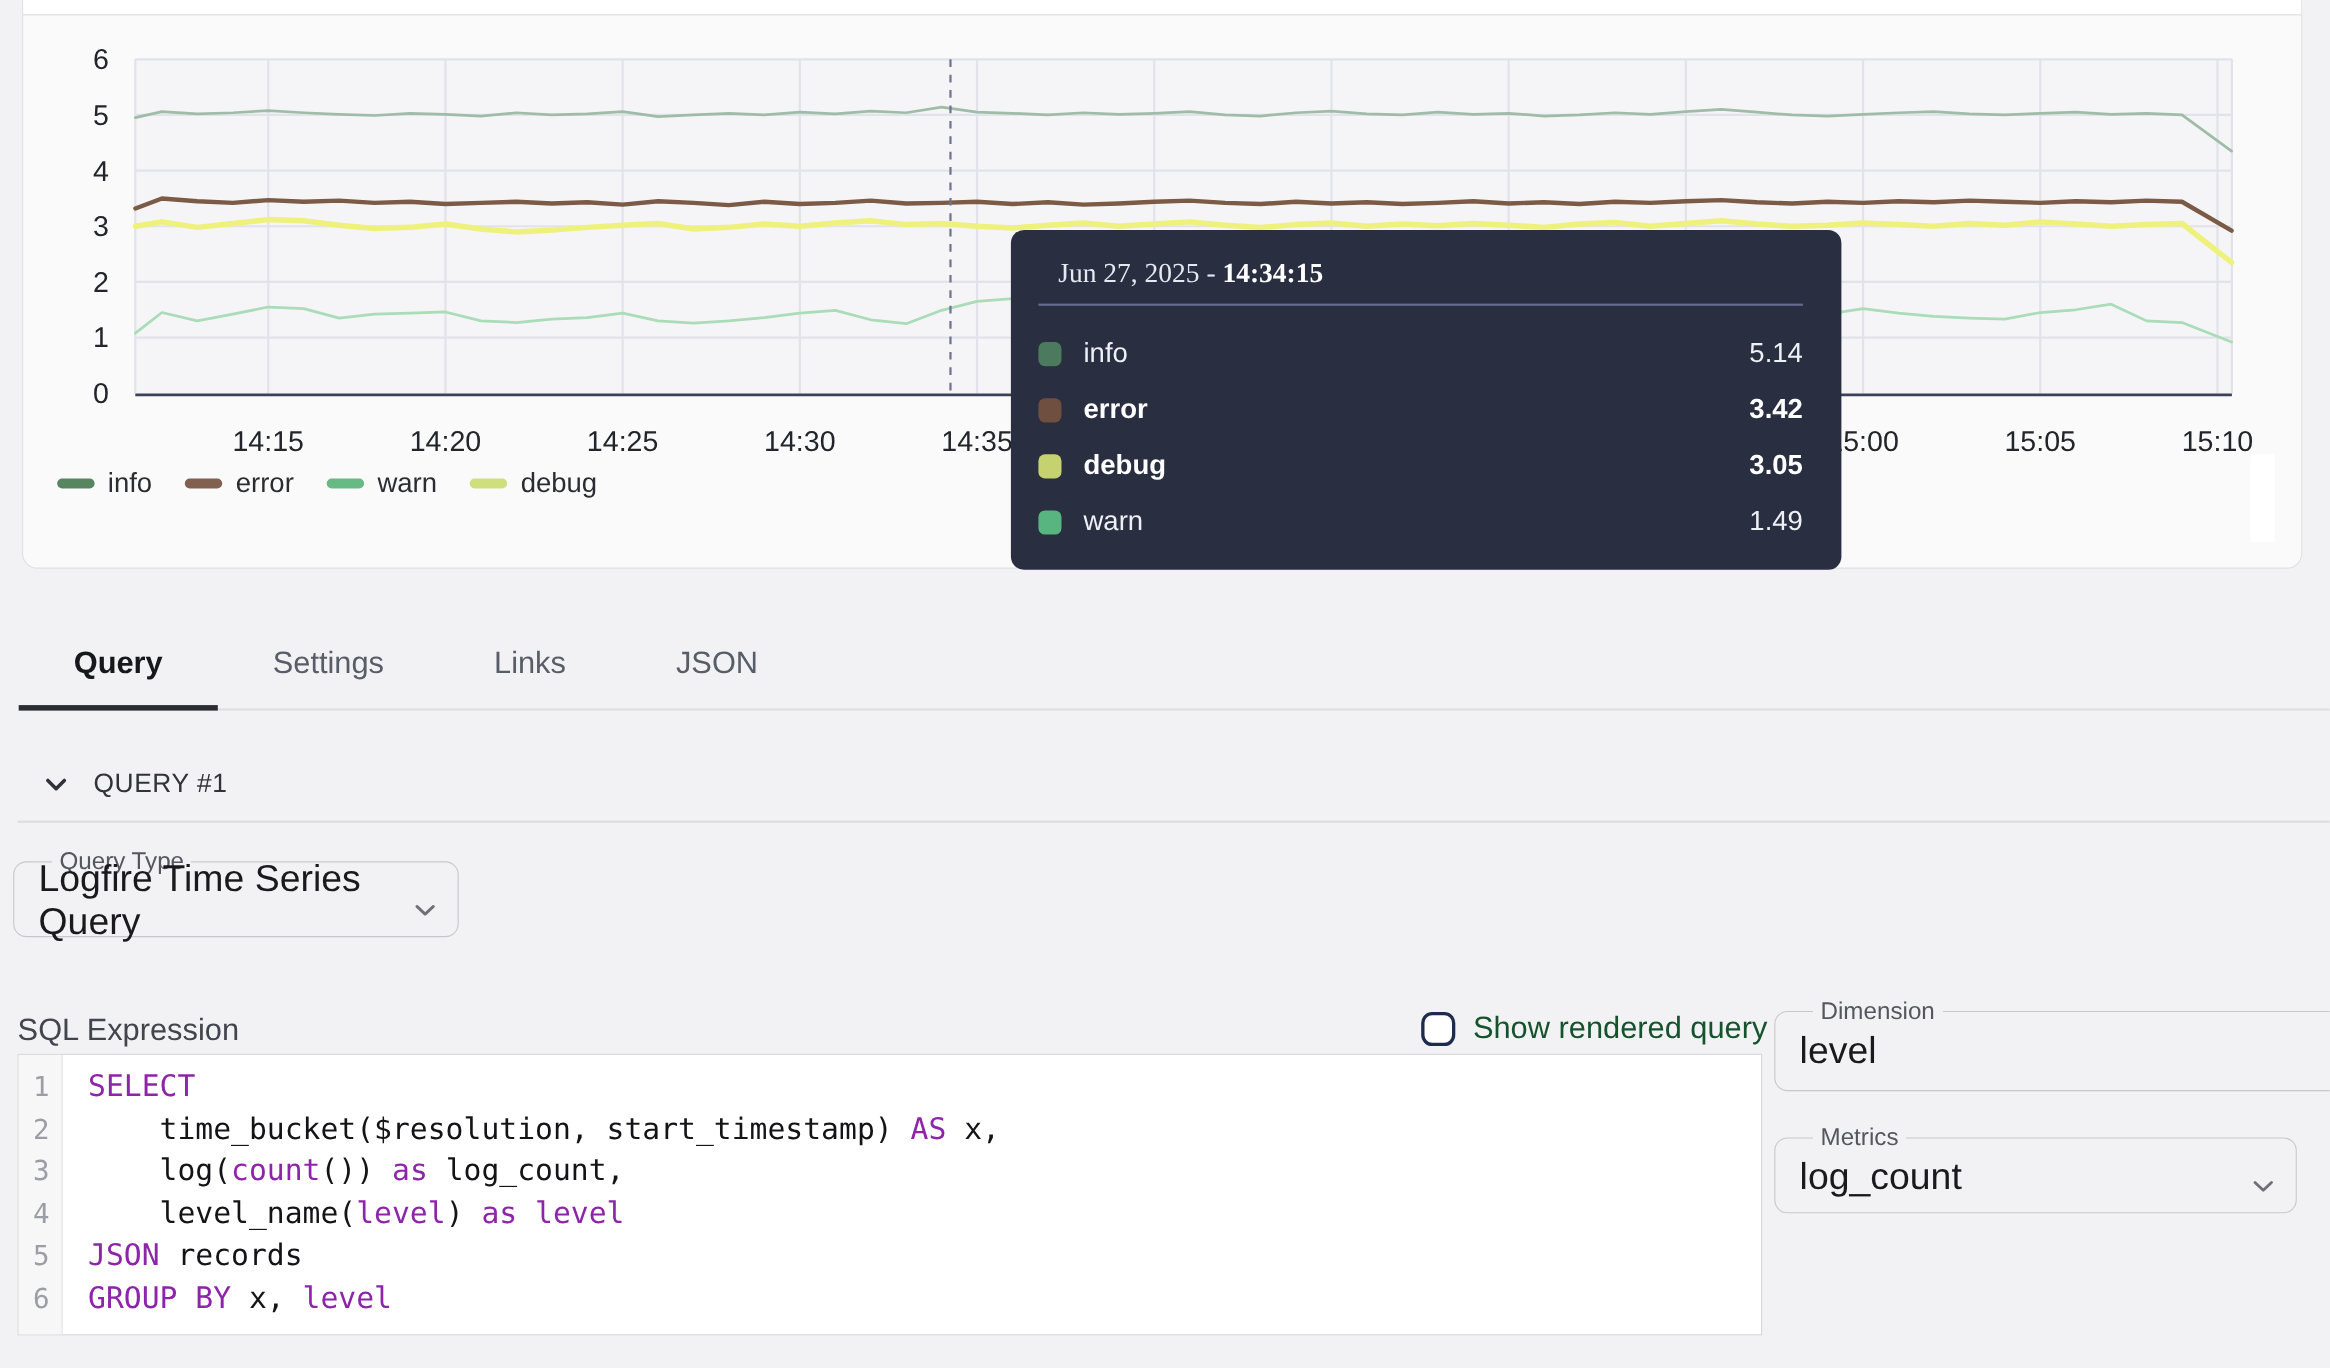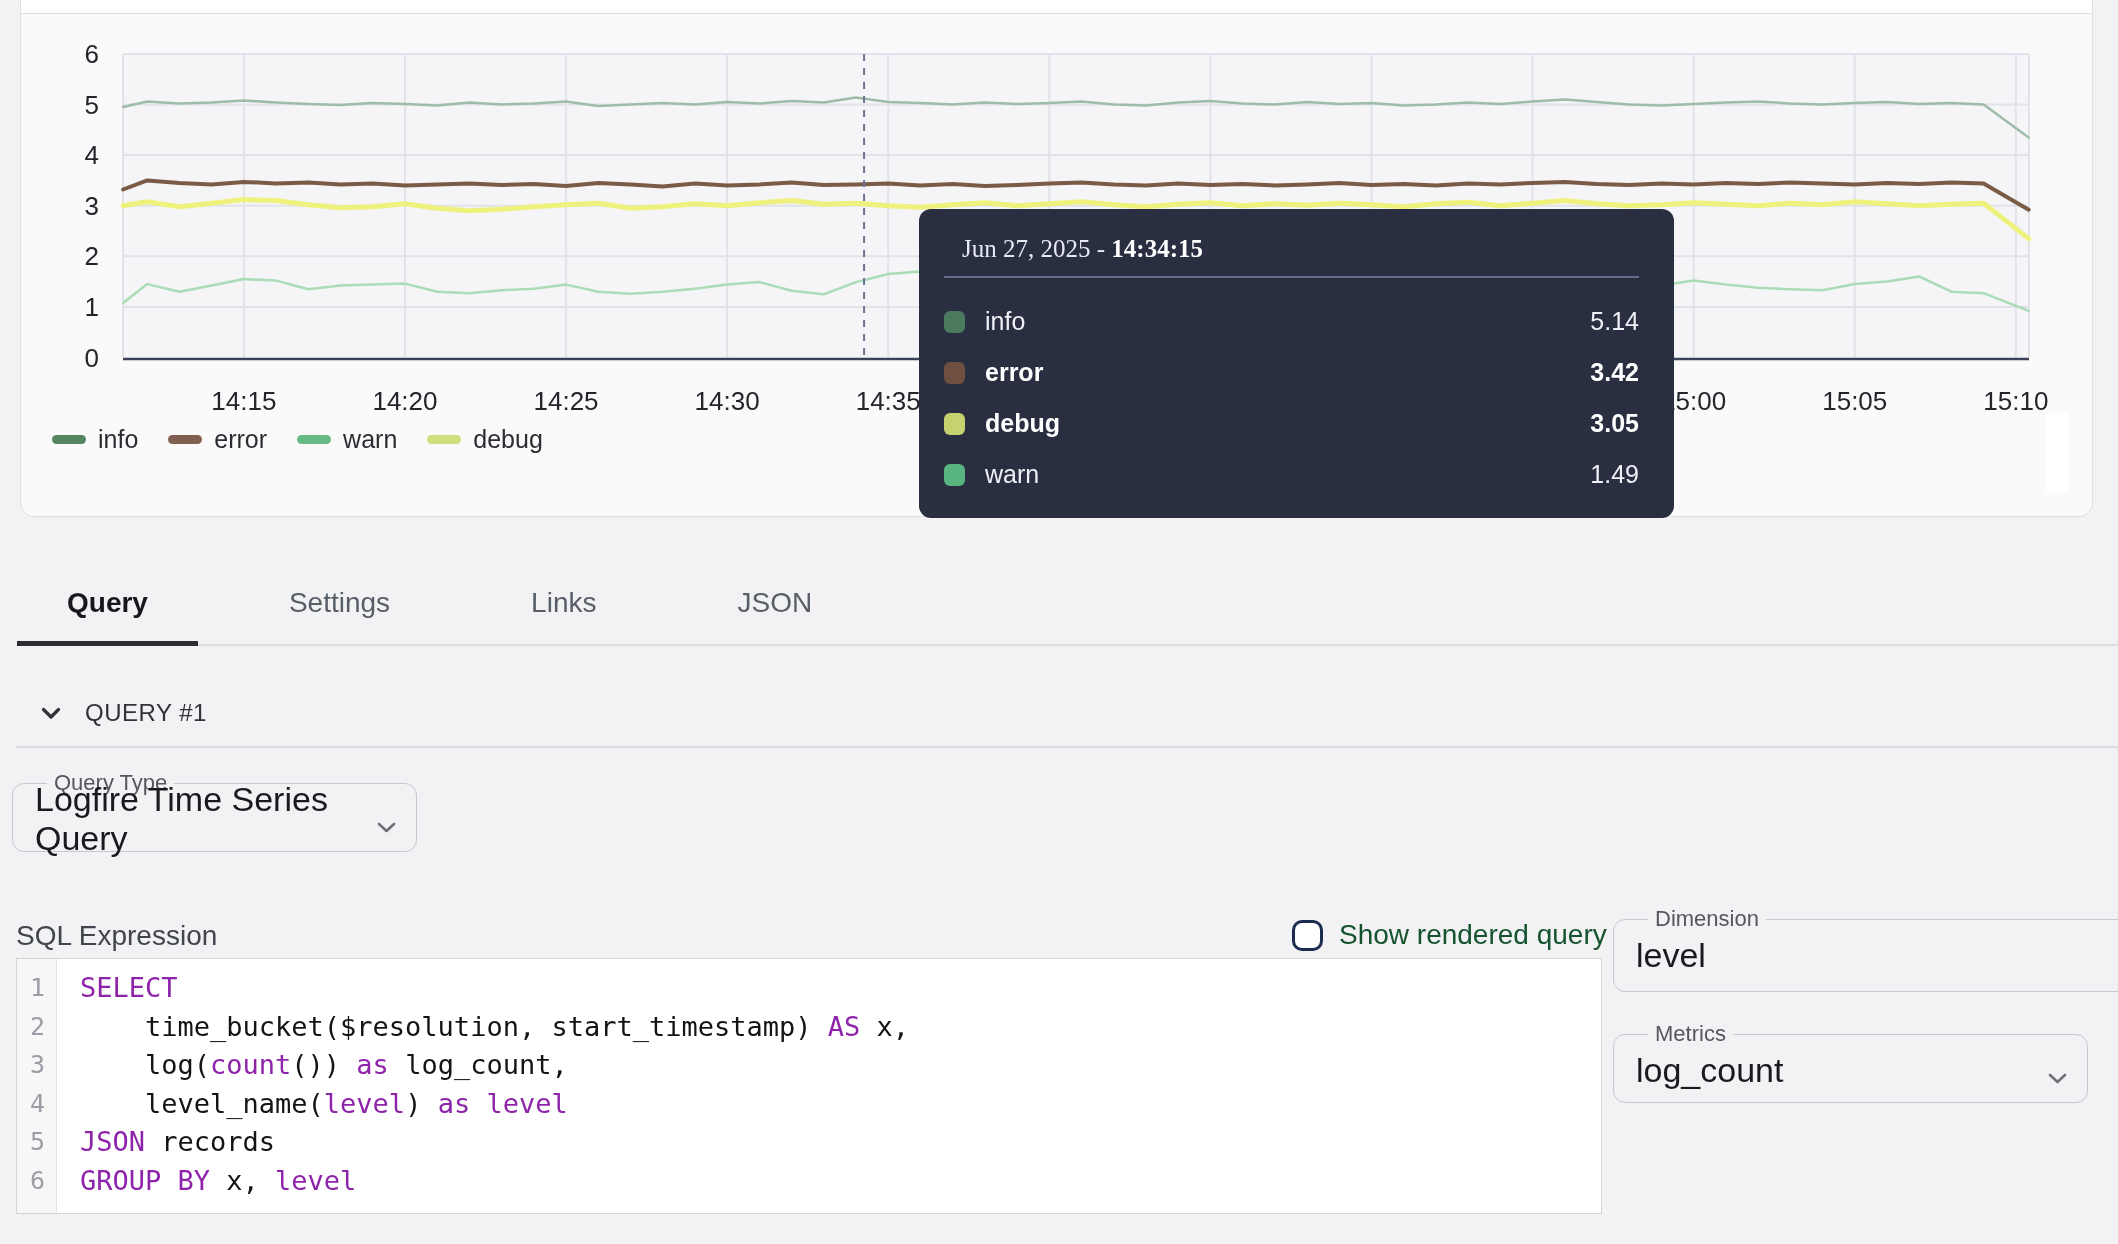--- a/index.html
+++ b/index.html
@@ -44,21 +44,21 @@
   .tt-header b{color:#ffffff;}
   .tt-divider{height:2px;background:#646b8c;margin:11px 0 18px 0;}
   .tt-row{display:flex;align-items:center;height:51px;font-size:25px;}
   .tt-row .sw{width:21px;height:22px;border-radius:6px;flex:0 0 auto;}
   .tt-row .lbl{margin-left:20px;}
   .tt-row .val{margin-left:auto;}
   .tt-row.bold{font-weight:bold;color:#ffffff;}
   
   .tabs{
     position:absolute;left:17px;top:562px;right:0;height:84px;
-    display:flex;border-bottom:2px solid #dfdfe2;gap:41px;
+    display:flex;border-bottom:2px solid #dfdfe2;
   }
   .tab{
     position:relative;display:flex;align-items:center;
     padding:0 50px;font-size:28px;color:#575e68;cursor:pointer;
   }
   .tab.active{color:#17181c;font-weight:bold;}
   .tab.active::after{
     content:"";position:absolute;left:0;right:0;bottom:-2px;height:5px;background:#2c2d31;
   }
   

